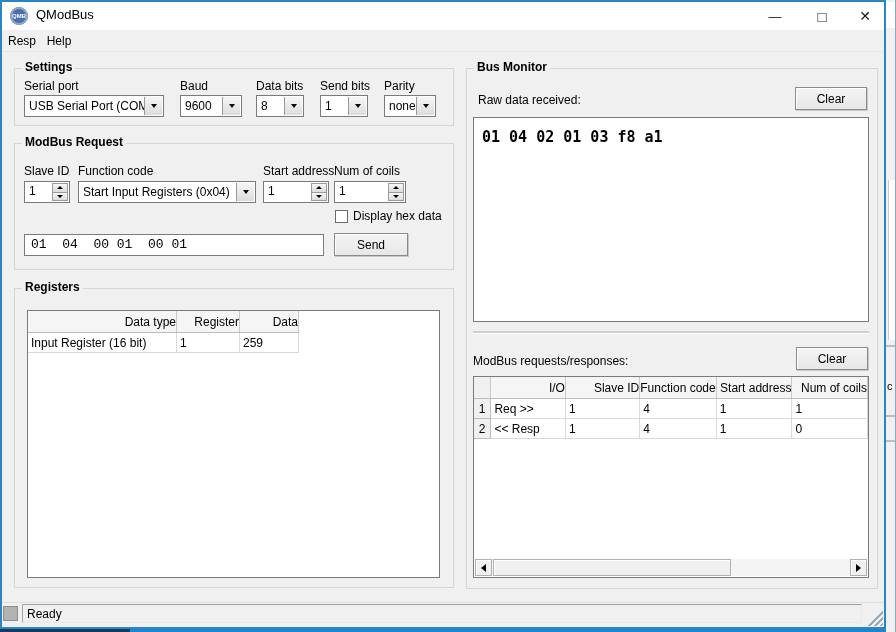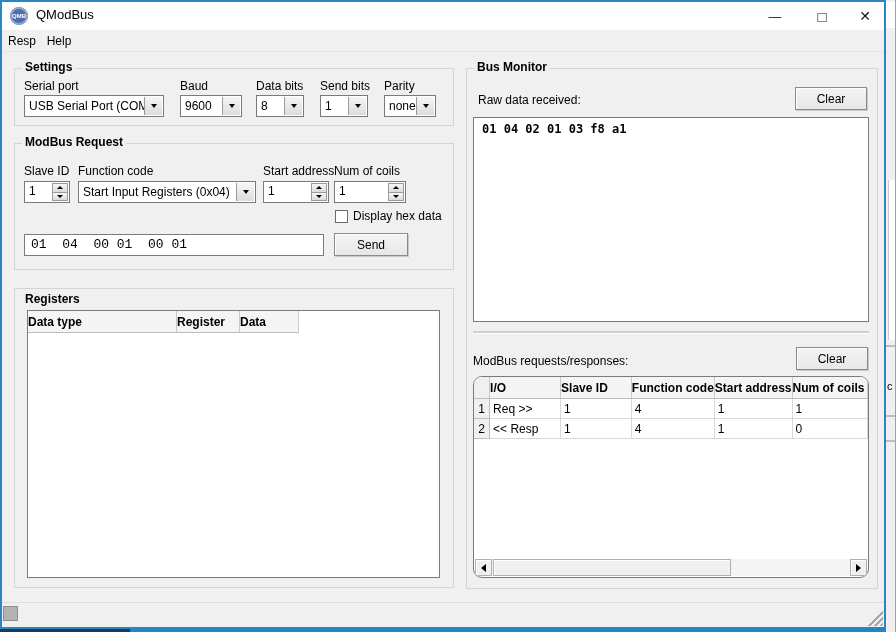--- a/index.html
+++ b/index.html
@@ -31,25 +31,25 @@
   .spin-btns{position:absolute;right:1px;top:1px;bottom:1px;width:16px;display:flex;flex-direction:column;}
   .spin-btn{flex:1;background:linear-gradient(#f6f6f6,#dcdcdc);border:1px solid #9a9a9a;
             display:flex;align-items:center;justify-content:center;box-sizing:border-box;}
   .spin-btn+.spin-btn{border-top:none;}
   .btn{background:linear-gradient(#f4f4f4,#e7e7e7);border:1px solid #8a8a8a;box-sizing:border-box;
        box-shadow:inset 1px 1px 0 #ffffff,1px 1px 0 #c9c9c9;
        display:flex;align-items:center;justify-content:center;font-size:12px;}
   .checkbox{width:13px;height:13px;background:#fff;border:1px solid #6b6b6b;box-sizing:border-box;}
   .edit{background:#fff;border:1px solid #7b7b7b;box-sizing:border-box;}
   .mono-req{font-family:"Liberation Mono",monospace;font-size:13px;line-height:20px;padding-left:6px;white-space:pre;}
-  .mono-raw{font-family:"DejaVu Sans Mono",monospace;font-weight:bold;font-size:12px;padding:4px 8px;white-space:pre;box-sizing:border-box;}
+  .mono-raw{font-family:"DejaVu Sans Mono",monospace;font-weight:bold;font-size:15px;padding:10px 8px;white-space:pre;box-sizing:border-box;}
   .tbl-wrap{background:#fff;border:1px solid #7b7b7b;box-sizing:border-box;overflow:hidden;}
   table{border-collapse:collapse;table-layout:fixed;font-size:12px;}
-  th{background:#f5f5f5;border-right:1px solid #c9c9c9;border-bottom:1px solid #bdbdbd;font-weight:bold;
-     height:21px;padding:0;text-align:left;overflow:hidden;white-space:nowrap;}
+  th{background:#f5f5f5;border-right:1px solid #c9c9c9;border-bottom:1px solid #bdbdbd;font-weight:normal;
+     height:21px;padding:0;text-align:right;overflow:hidden;white-space:nowrap;}
   td{border-right:1px solid #d9d9d9;border-bottom:1px solid #d9d9d9;height:19px;padding:0 0 0 3px;
      white-space:nowrap;overflow:hidden;}
   td.rowhdr{background:#f0f0f0;border-right:1px solid #bdbdbd;border-bottom:1px solid #bdbdbd;text-align:center;padding:0;}
   th.corner{background:#f0f0f0;}
   .splitter{background:#cfcfcf;box-shadow:0 1px 0 #ffffff;}
   .hscroll{position:absolute;left:1px;right:1px;bottom:1px;height:17px;background:#f4f4f4;}
   .sb-btn{position:absolute;top:0;width:17px;height:17px;background:#f0f0f0;border:1px solid #b0b0b0;
           box-shadow:inset 1px 1px 0 #fff;box-sizing:border-box;display:flex;align-items:center;justify-content:center;}
   .sb-thumb{position:absolute;left:18px;top:0;width:238px;height:17px;background:#f0f0f0;border:1px solid #b0b0b0;
             box-shadow:inset 1px 1px 0 #fff;box-sizing:border-box;}
@@ -188,48 +188,53 @@
     </span>
   </div>
 
   <div class="abs checkbox" style="left:335px;top:210px;"></div>
   <div class="abs lbl" style="left:353px;top:209px;">Display hex data</div>
 
   <div class="abs edit mono-req" style="left:24px;top:234px;width:300px;height:22px;">01  04  00 01  00 01</div>
   <div class="abs btn" style="left:334px;top:233px;width:74px;height:23px;">Send</div>
 
   <div class="abs gbox" style="left:14px;top:288px;width:440px;height:300px;"></div>
-  <div class="abs gbox-label" style="left:22px;top:293px;">Registers</div>
+  <div class="abs gbox-label" style="left:22px;top:281px;">Registers</div>
 
   <div class="abs tbl-wrap" style="left:27px;top:310px;width:413px;height:268px;">
     <table>
       <tbody>
           <tr>
         <th style="width:148px;">Data type</th>
         <th style="width:62px;">Register</th>
         <th style="width:58px;">Data</th>
       </tr>
+      <tr>
+        <td>Input Register (16 bit)</td>
+        <td>1</td>
+        <td>259</td>
+      </tr>
     </tbody>
       </table>
   </div>
 
   <div class="abs gbox" style="left:466px;top:68px;width:412px;height:521px;"></div>
   <div class="abs gbox-label" style="left:474px;top:61px;">Bus Monitor</div>
 
   <div class="abs lbl" style="left:478px;top:93px;">Raw data received:</div>
   <div class="abs btn" style="left:795px;top:87px;width:72px;height:23px;">Clear</div>
 
   <div class="abs edit mono-raw" style="left:473px;top:117px;width:396px;height:205px;">01 04 02 01 03 f8 a1</div>
 
   <div class="abs splitter" style="left:473px;top:331px;width:396px;height:2px;"></div>
 
   <div class="abs btn" style="left:796px;top:347px;width:72px;height:23px;">Clear</div>
   <div class="abs lbl" style="left:473px;top:354px;">ModBus requests/responses:</div>
 
-  <div class="abs tbl-wrap" style="left:473px;top:376px;width:396px;height:202px;border-radius:9px;">
+  <div class="abs tbl-wrap" style="left:473px;top:376px;width:396px;height:202px;">
     <table>
       <tbody>
           <tr>
         <th class="corner" style="width:17px;"></th>
         <th style="width:75px;">I/O</th>
         <th style="width:75px;">Slave ID</th>
         <th style="width:75px;">Function code</th>
         <th style="width:75px;">Start address</th>
         <th style="width:75px;">Num of coils</th>
       </tr>
@@ -257,20 +262,23 @@
         </span>
       <span class="sb-thumb"></span>
       <span class="sb-btn" style="right:0;">
           <span class="tri-right"></span>
         </span>
     </div>
   </div>
 
   <div class="abs statusbar"></div>
   <div class="abs led"></div>
+  <div class="abs ready-panel">
+    <span>Ready</span>
+  </div>
   <div class="abs size-grip"></div>
 
   <div class="abs taskbar-dark"></div>
   <div class="abs taskbar-blue"></div>
 
   <div class="abs sliver"></div>
   <div class="abs sliver-top"></div>
   <div class="abs sliver-block"></div>
   <div class="abs sliver-line" style="top:345px;"></div>
   <div class="abs sliver-line" style="top:415px;"></div>

